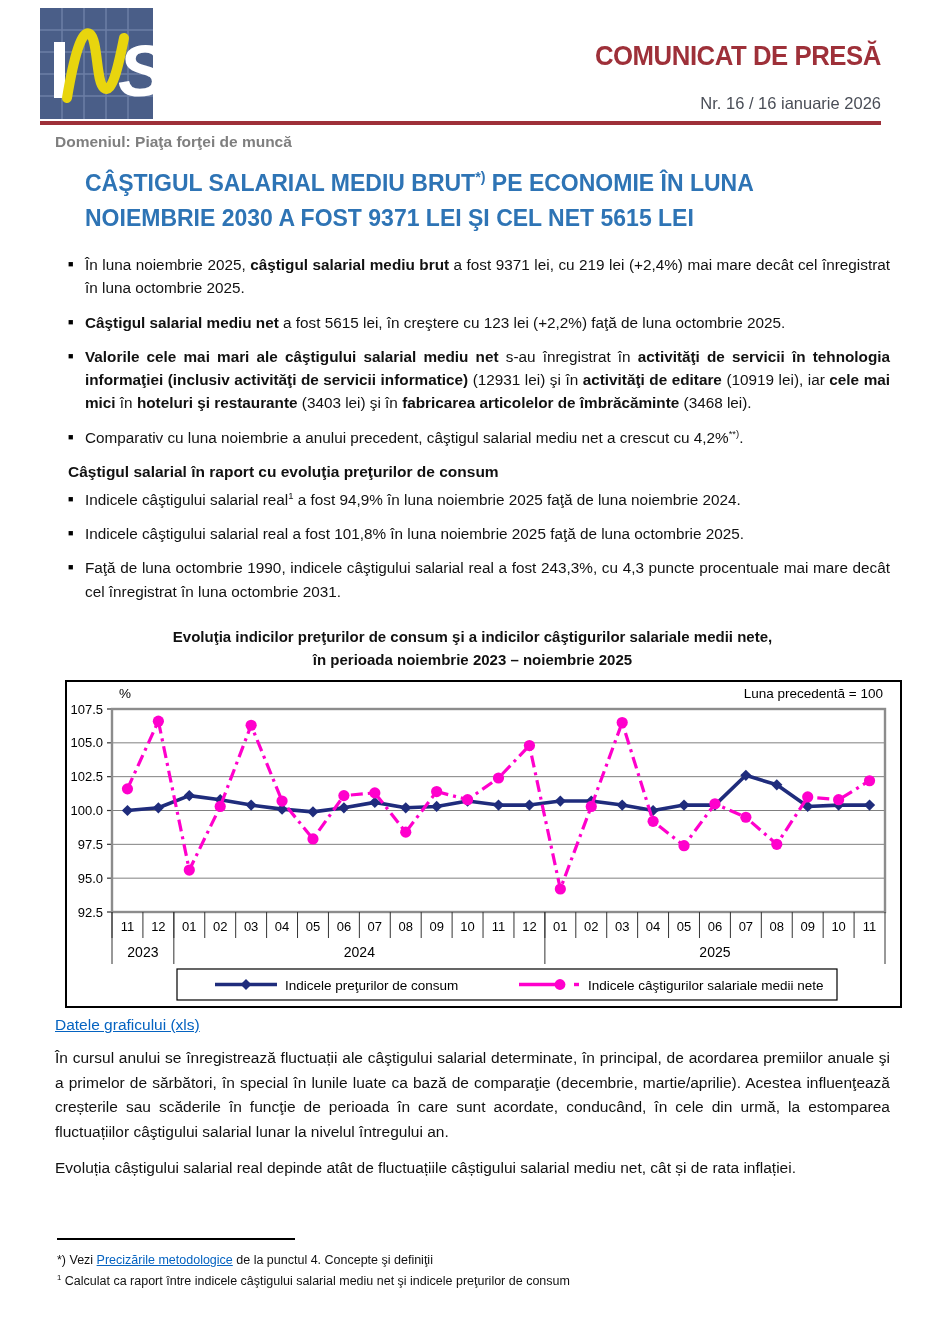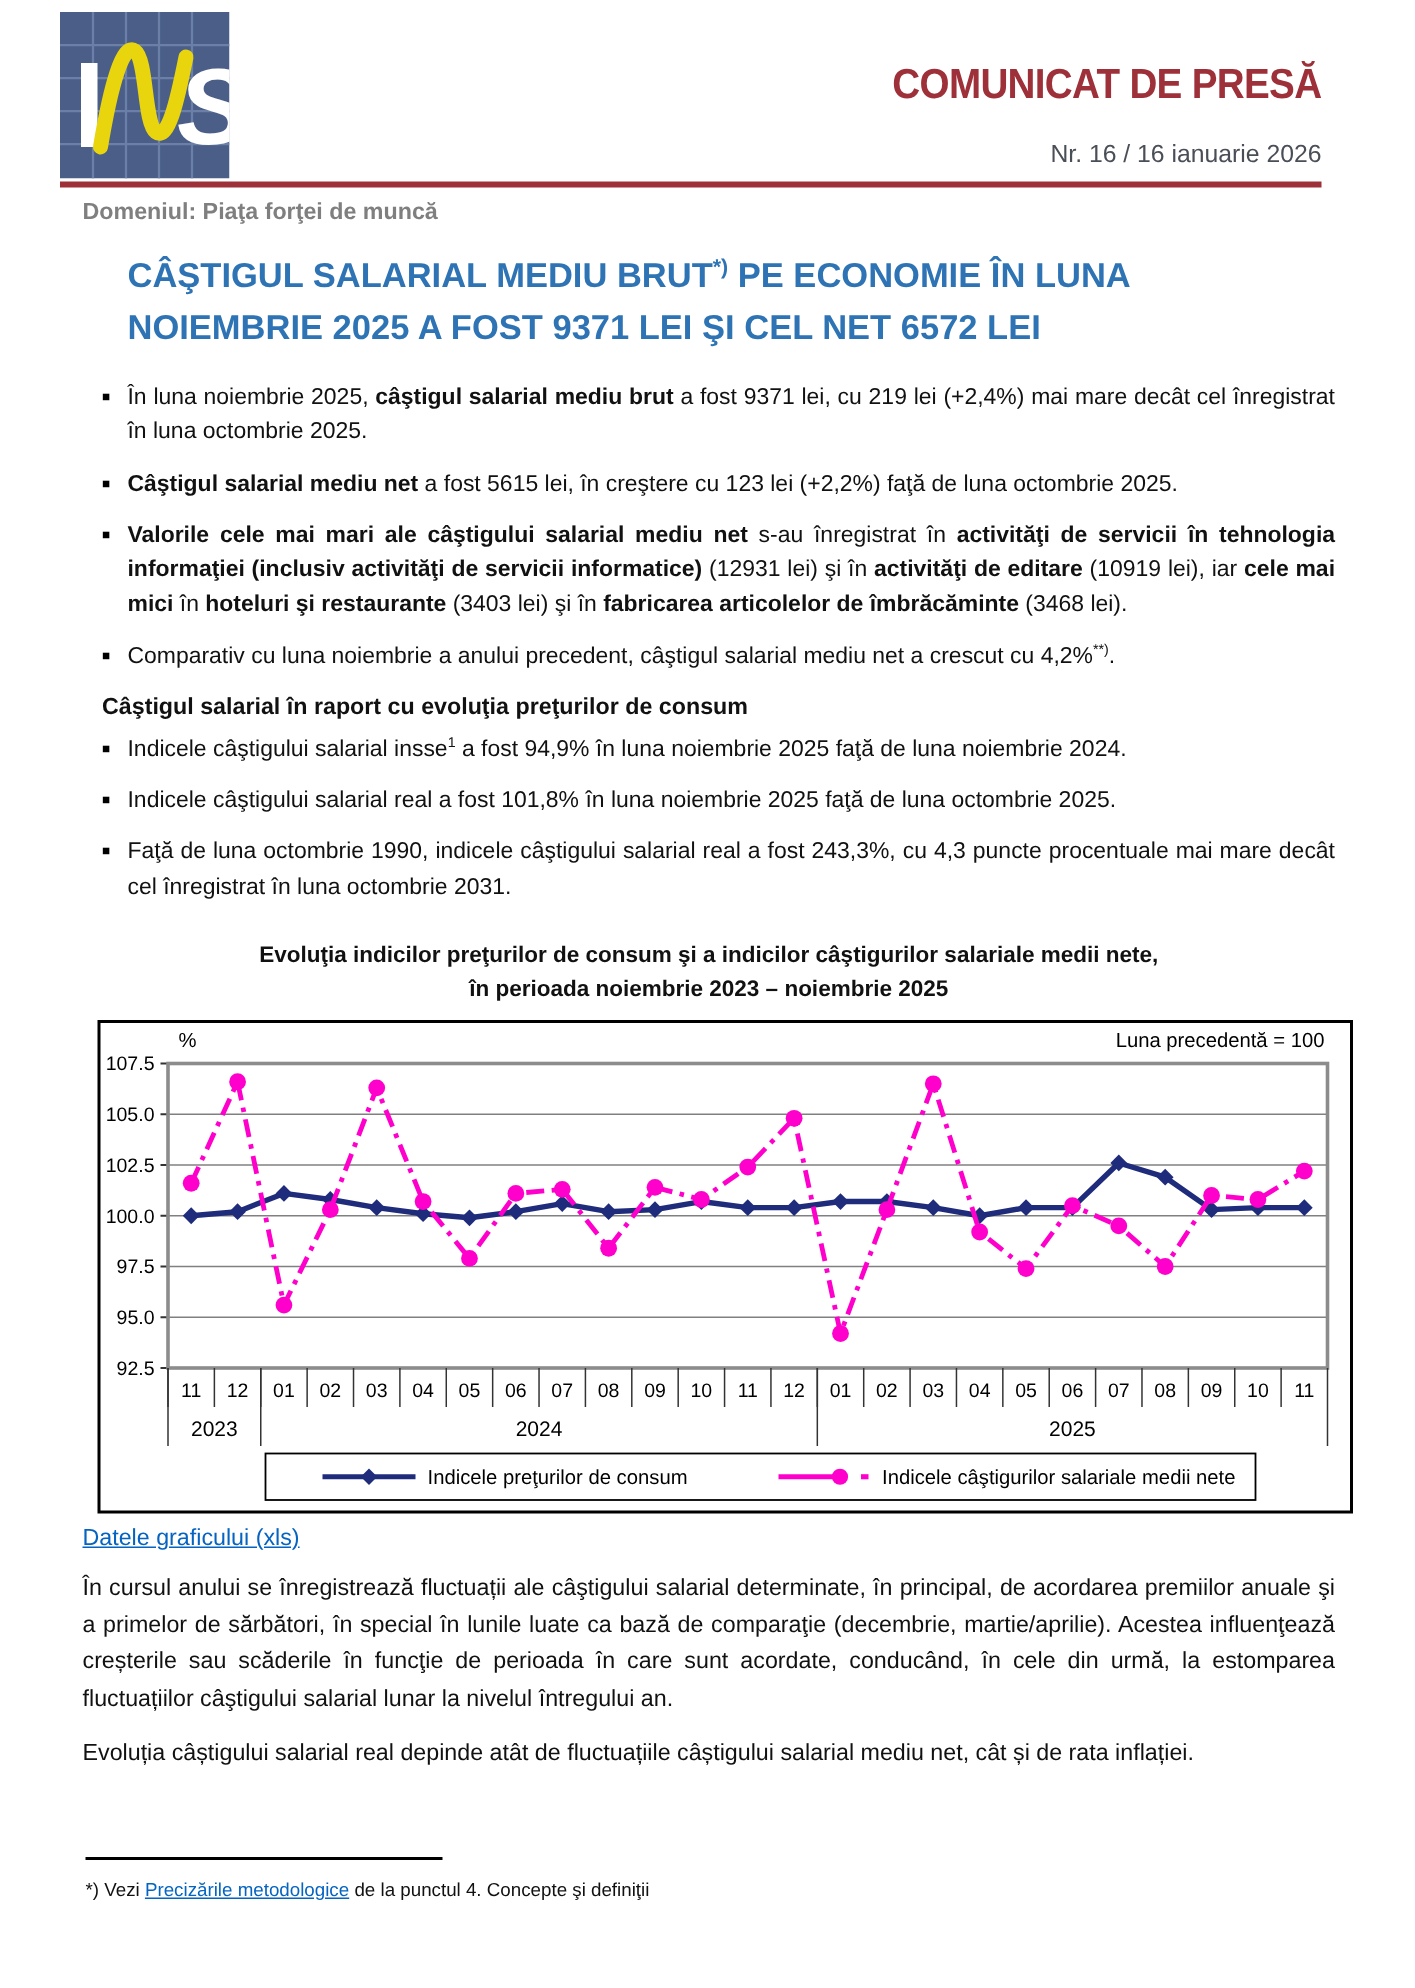--- a/index.html
+++ b/index.html
@@ -76,21 +76,21 @@
     <div class="hdr-right">
       <div class="press-title">COMUNICAT DE PRESĂ</div>
       <div class="press-number">Nr. 16 / 16 ianuarie 2026</div>
     </div>
   </div>
   <div class="red-rule"></div>
 
   <div class="body-col">
     <div class="domain-line">Domeniul: Piaţa forţei de muncă</div>
 
-    <h1 class="main-title"><span>CÂŞTIGUL SALARIAL MEDIU BRUT</span><sup>*)</sup><span> PE ECONOMIE ÎN LUNA</span><br><span>NOIEMBRIE 2025 A FOST 9371 LEI ŞI CEL NET 6572 LEI</span></h1>
+    <h1 class="main-title"><span>CÂŞTIGUL SALARIAL MEDIU BRUT</span><sup>*)</sup><span> PE ECONOMIE ÎN LUNA</span><br><span>NOIEMBRIE 2030 A FOST 9371 LEI ŞI CEL NET 5615 LEI</span></h1>
 
     <div class="bullets">
       <div class="bullet">
         <span class="bm">■</span>
         <span class="bt"><span>În luna noiembrie 2025, </span><span style="font-weight: bold;">câştigul salarial mediu brut</span><span> a fost 9371 lei, cu 219 lei (+2,4%) mai mare decât cel înregistrat în luna octombrie 2025.</span></span>
       </div>
       <div class="bullet">
         <span class="bm">■</span>
         <span class="bt"><span style="font-weight: bold;">Câştigul salarial mediu net</span><span> a fost 5615 lei, în creştere cu 123 lei (+2,2%) faţă de luna octombrie 2025.</span></span>
       </div>
@@ -101,21 +101,21 @@
     </div>
 
     <div class="bullet">
       <span class="bm">■</span>
       <span class="bt"><span>Comparativ cu luna noiembrie a anului precedent, câştigul salarial mediu net a crescut cu 4,2%</span><sup>**)</sup><span>.</span></span>
     </div>
 
     <div class="sec-heading">Câştigul salarial în raport cu evoluţia preţurilor de consum</div>
     <div class="bullet">
       <span class="bm">■</span>
-      <span class="bt"><span>Indicele câştigului salarial insse</span><sup>1</sup><span> a fost 94,9% în luna noiembrie 2025 faţă de luna noiembrie 2024.</span></span>
+      <span class="bt"><span>Indicele câştigului salarial real</span><sup>1</sup><span> a fost 94,9% în luna noiembrie 2025 faţă de luna noiembrie 2024.</span></span>
     </div>
     <div class="bullet">
       <span class="bm">■</span>
       <span class="bt"><span>Indicele câştigului salarial real a fost 101,8% în luna noiembrie 2025 faţă de luna octombrie 2025.</span></span>
     </div>
     <div class="bullet">
       <span class="bm">■</span>
       <span class="bt"><span>Faţă de luna octombrie 1990, indicele câştigului salarial real a fost 243,3%, cu 4,3 puncte procentuale mai mare decât cel înregistrat în luna octombrie 2031.</span></span>
     </div>
 
@@ -268,16 +268,17 @@
 
     <span class="xls-link">Datele graficului (xls)</span>
 
     <p class="para">În cursul anului se înregistrează fluctuații ale câştigului salarial determinate, în principal, de acordarea premiilor anuale şi a primelor de sărbători, în special în lunile luate ca bază de comparaţie (decembrie, martie/aprilie). Acestea influenţează creșterile sau scăderile în funcţie de perioada în care sunt acordate, conducând, în cele din urmă, la estomparea fluctuațiilor câştigului salarial lunar la nivelul întregului an.</p>
     <p class="para">Evoluția câștigului salarial real depinde atât de fluctuațiile câștigului salarial mediu net, cât și de rata inflației.</p>
   </div>
 
   <div class="footnotes">
     <div class="fn-rule"></div>
     <div class="fn"><span>*) Vezi </span><span class="tlink">Precizările metodologice</span><span> de la punctul 4. Concepte şi definiţii</span></div>
+    <div class="fn"><sup>1</sup><span> Calculat ca raport între indicele câştigului salarial mediu net şi indicele preţurilor de consum</span></div>
   </div>
 
   <div class="page-number">1/2</div>
 </div>
 
 </body></html>

